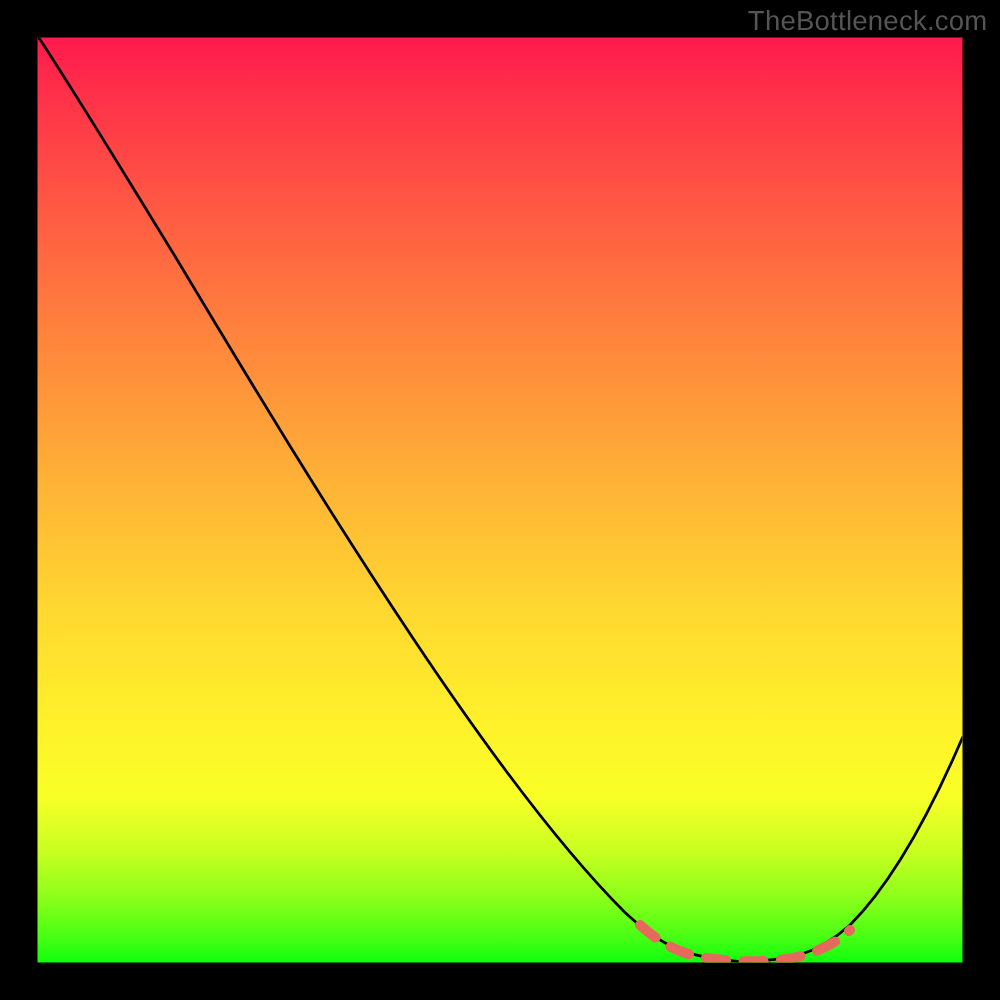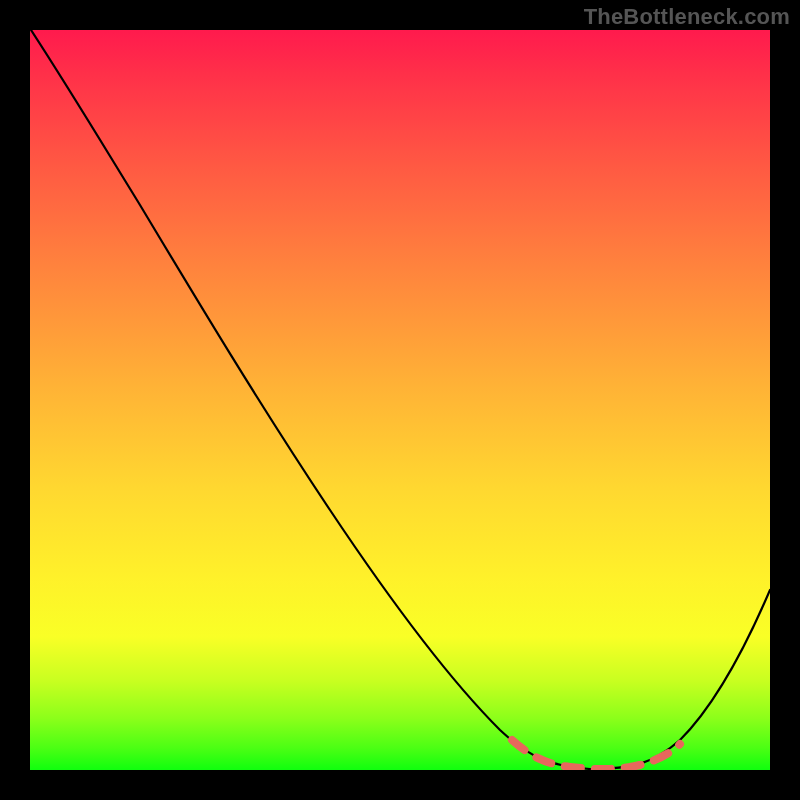--- a/index.html
+++ b/index.html
@@ -16,21 +16,21 @@
     width: 800px;
     height: 800px;
     background: #000;
   }
   .watermark {
     position: absolute;
     top: 4px;
     right: 10px;
     color: #555;
     font-size: 22px;
-    font-weight: 700;
+    font-weight: 400;
     letter-spacing: 0.2px;
     z-index: 40;
     text-align: center;
   }
   .plot-area {
     position: absolute;
     left: 30px;
     top: 30px;
     width: 740px;
     height: 740px;

